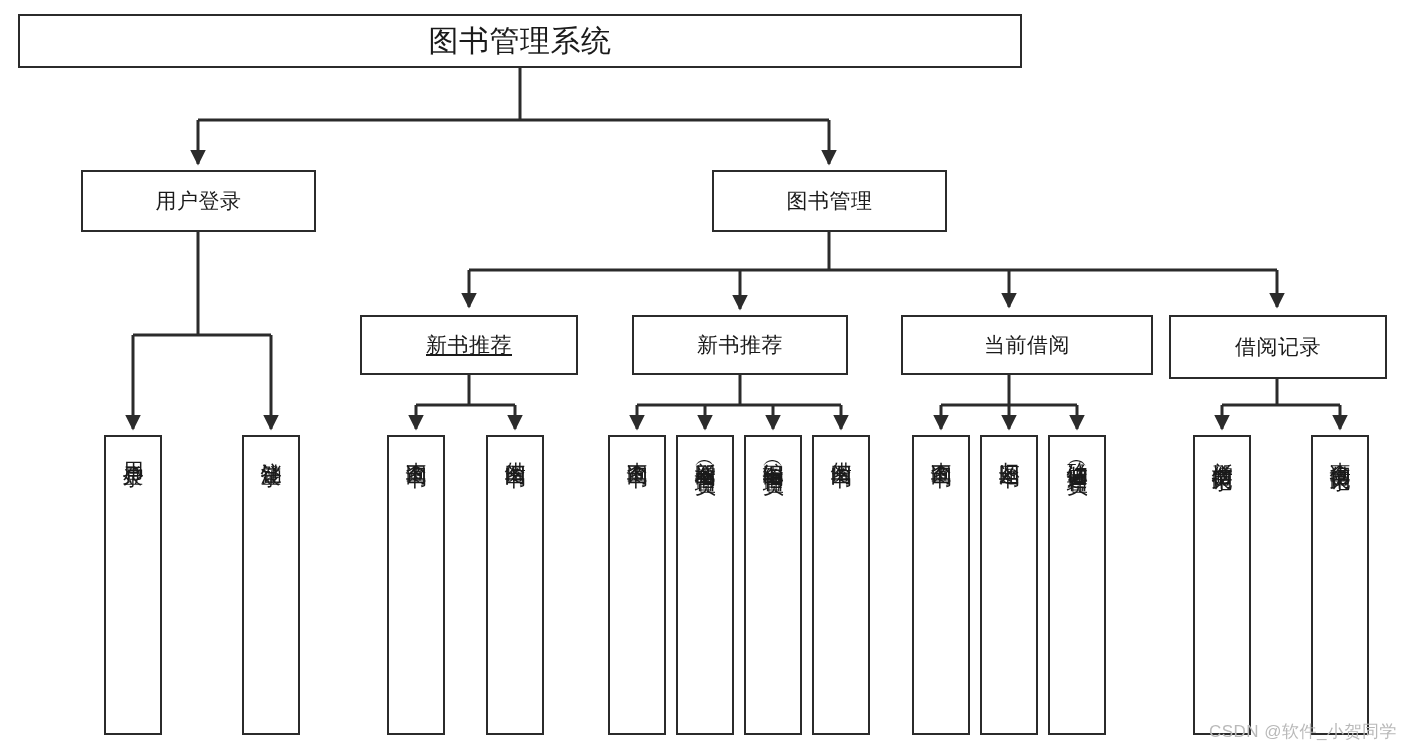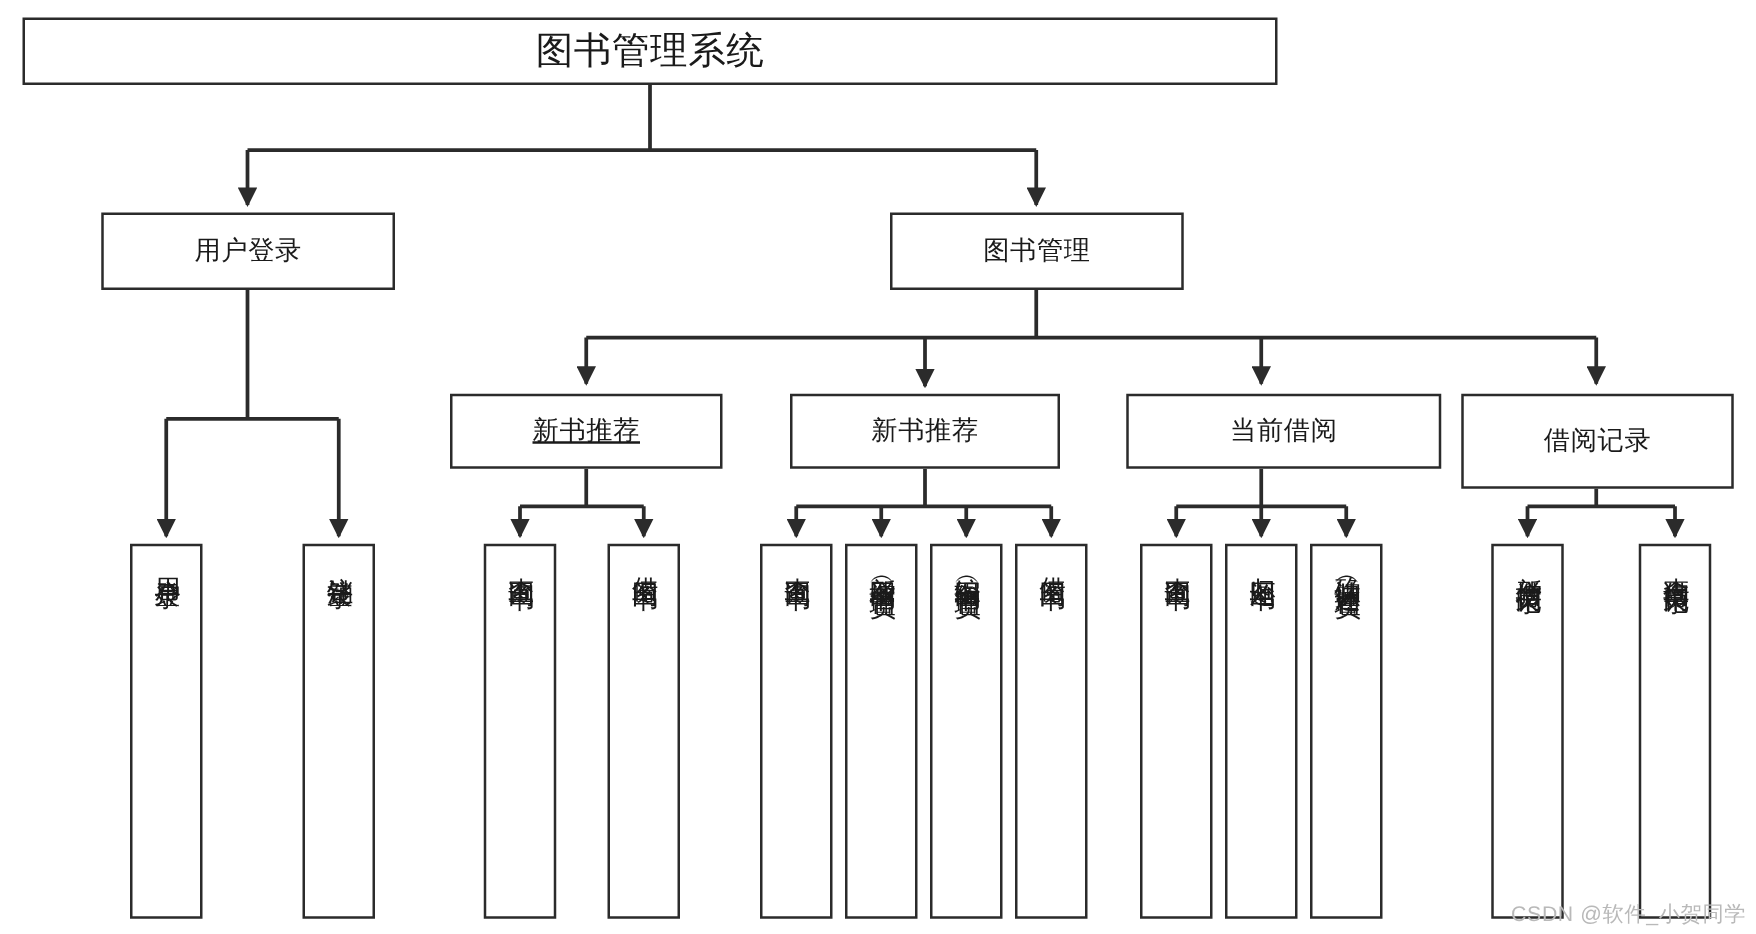--- a/index.html
+++ b/index.html
@@ -135,21 +135,21 @@
 
   <div class="node" style="left:360px; top:315px; width:218px; height:60px;text-decoration:underline;">
     <span class="label">新书推荐</span>
   </div>
   <div class="node" style="left:632px; top:315px; width:216px; height:60px;">
     <span class="label">新书推荐</span>
   </div>
   <div class="node" style="left:901px; top:315px; width:252px; height:60px;">
     <span class="label">当前借阅</span>
   </div>
-  <div class="node" style="left:1169px; top:315px; width:218px; height:76px;">
+  <div class="node" style="left:1169px; top:315px; width:218px; height:64px;">
     <span class="label">借阅记录</span>
   </div>
 
   <div class="node vert" style="left:104px; top:435px; width:58px; height:300px;">
     <span class="label">用户登录</span>
   </div>
   <div class="node vert" style="left:242px; top:435px; width:58px; height:300px;">
     <span class="label">注销登录</span>
   </div>
 

